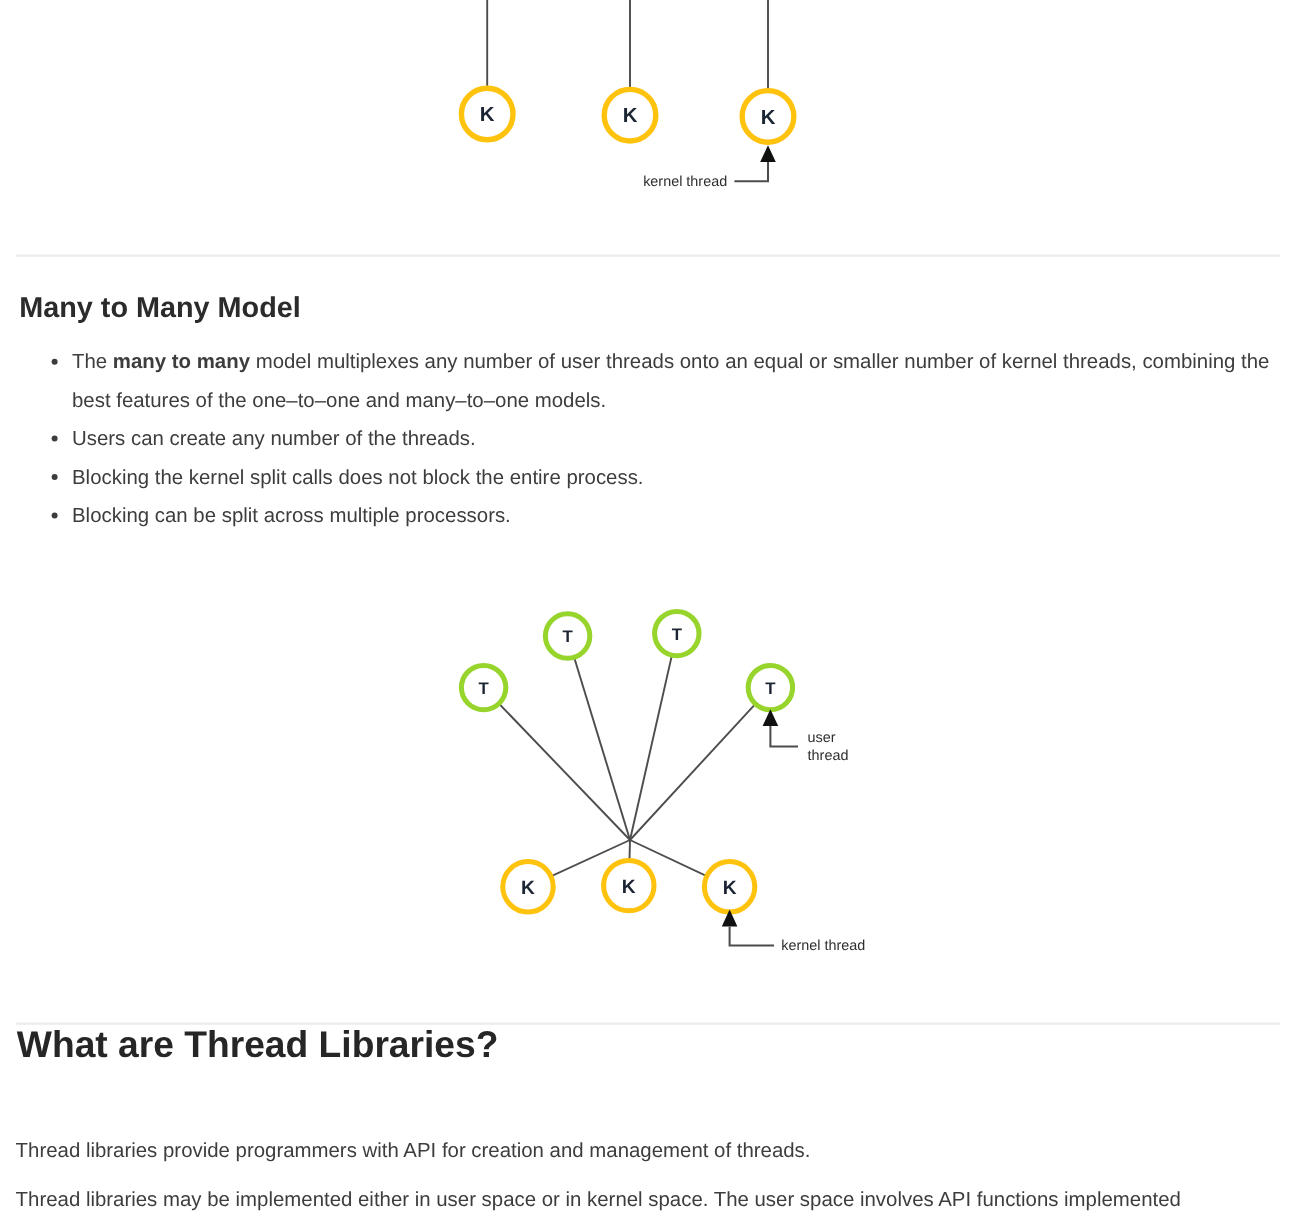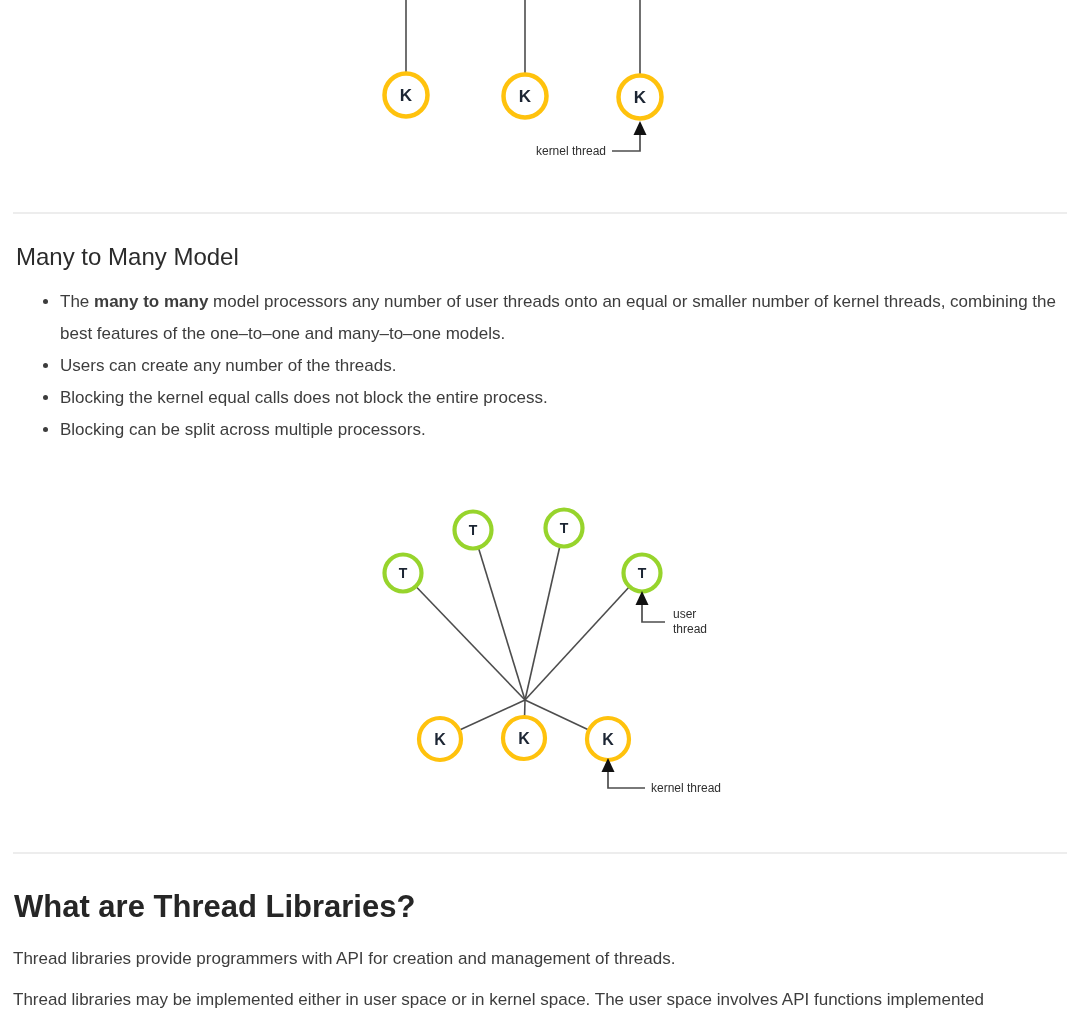--- a/index.html
+++ b/index.html
@@ -28,41 +28,41 @@
   #divider-2 { top: 852px; }
 
   h1, h2, p, ul { margin: 0; padding: 0; }
 
   .h2 {
     position: absolute;
     left: 16px;
     top: 242px;
     font-size: 24px;
     line-height: 30px;
-    font-weight: 400;
+    font-weight: 700;
     color: #2b2b2b;
   }
   .bullet-list {
     position: absolute;
     left: 16px;
     top: 286px;
     width: 1049px;
     padding-left: 44px;
     list-style: disc outside;
     font-size: 17px;
     line-height: 32px;
     color: #3d3d3d;
   }
   .bullet-list li { margin: 0; padding: 0; }
   .bullet-list b { font-weight: 700; margin-top: 28px; }
 
   .h1 {
     position: absolute;
     left: 14px;
-    top: 888px;
+    top: 852px;
     font-size: 31px;
     line-height: 38px;
     font-weight: 700;
     color: #262626;
   }
   .para {
     position: absolute;
     left: 13px;
     width: 1054px;
     font-size: 17px;
@@ -100,23 +100,23 @@
     <path class="arrow-head" d="M640,121 L633.5,135 L646.5,135 Z" fill="#111111"></path>
     <polyline class="anno-line" points="640,135 640,151 612,151"></polyline>
     <text class="anno-text" x="606" y="155" text-anchor="end">kernel thread</text>
   </svg>
 
   <div class="divider" id="divider-1"></div>
 
   <h2 class="h2">Many to Many Model</h2>
 
   <ul class="bullet-list">
-    <li><span>The </span><b>many to many</b><span> model processors any number of user threads onto an equal or smaller number of kernel threads, combining the best features of the one–to–one and many–to–one models.</span></li>
+    <li><span>The </span><b>many to many</b><span> model multiplexes any number of user threads onto an equal or smaller number of kernel threads, combining the best features of the one–to–one and many–to–one models.</span></li>
     <li><span>Users can create any number of the threads.</span></li>
-    <li><span>Blocking the kernel equal calls does not block the entire process.</span></li>
+    <li><span>Blocking the kernel split calls does not block the entire process.</span></li>
     <li><span>Blocking can be split across multiple processors.</span></li>
   </ul>
 
   <svg id="mid-diagram" width="1080" height="325" viewBox="0 0 1080 325">
 
     <line class="connector" x1="403" y1="78" x2="525" y2="205"></line>
     <line class="connector" x1="473" y1="35" x2="525" y2="205"></line>
     <line class="connector" x1="564" y1="33" x2="525" y2="205"></line>
     <line class="connector" x1="642" y1="78" x2="525" y2="205"></line>
 

